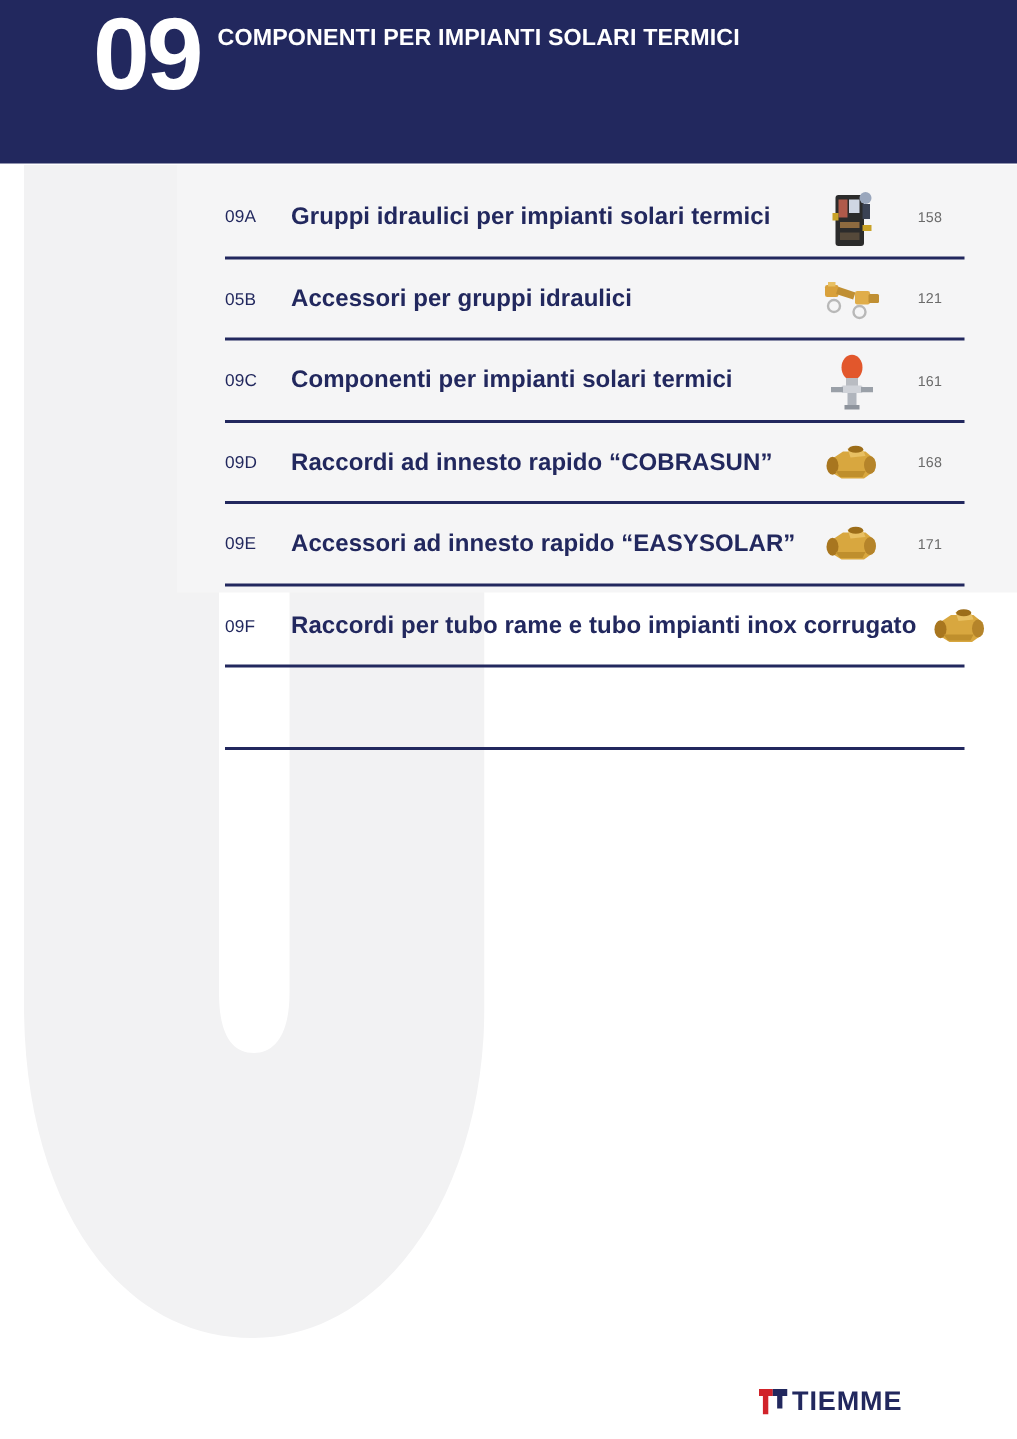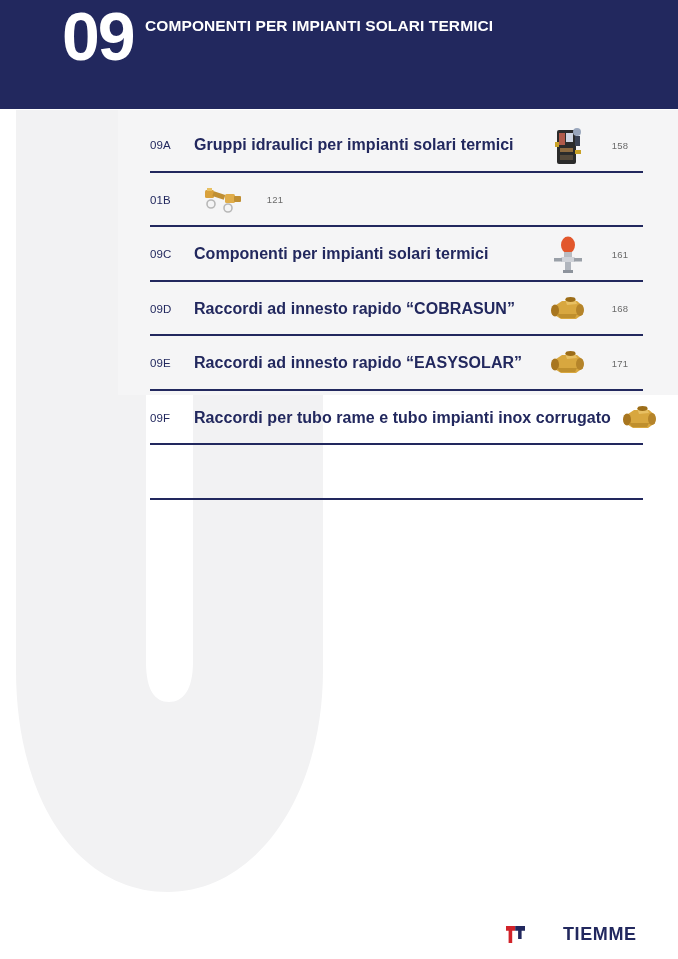--- a/index.html
+++ b/index.html
@@ -147,21 +147,20 @@
   }
 
   
   .footer-logo {
     position: absolute;
     left: 506px;
     top: 924px;
     display: flex;
     align-items: center;
     z-index: 6;
-    gap: 35px;
   }
   .logo-mark {
     width: 19px;
     height: 17px;
     margin-right: 3px;
   }
   .logo-mark svg { display: block; }
   .logo-text {
     font-size: 18px;
     font-weight: bold;
@@ -208,21 +207,22 @@
             <rect x="24" y="26" width="6" height="4" fill="#c9a227"></rect>
           </svg>
         </div>
         <div class="row-page">158</div>
       </div>
       <div class="row-rule"></div>
     </div>
 
     <div class="row">
       <div class="row-inner">
-        <div class="row-code">01B</div>
+        <div class="row-code">05B</div>
+        <div class="row-title">Accessori per gruppi idraulici</div>
         <div class="row-thumb">
           <svg width="44" height="30" viewBox="0 0 44 30">
             <rect x="4" y="5" width="9" height="8" rx="1.5" fill="#d9a13b"></rect>
             <rect x="12" y="8" width="12" height="5" fill="#c08f33" transform="rotate(18 18 10)"></rect>
             <rect x="24" y="9" width="10" height="9" rx="1.5" fill="#e0ad4a"></rect>
             <rect x="33" y="11" width="7" height="6" rx="1" fill="#c08f33"></rect>
             <circle cx="10" cy="19" r="4" fill="none" stroke="#b8b8b8" stroke-width="1.6"></circle>
             <circle cx="27" cy="23" r="4" fill="none" stroke="#b8b8b8" stroke-width="1.6"></circle>
             <rect x="6" y="3" width="5" height="3" fill="#e8c063"></rect>
           </svg>
@@ -267,21 +267,21 @@
           </svg>
         </div>
         <div class="row-page">168</div>
       </div>
       <div class="row-rule"></div>
     </div>
 
     <div class="row">
       <div class="row-inner">
         <div class="row-code">09E</div>
-        <div class="row-title">Raccordi ad innesto rapido “EASYSOLAR”</div>
+        <div class="row-title">Accessori ad innesto rapido “EASYSOLAR”</div>
         <div class="row-thumb">
           <svg width="42" height="30" viewBox="0 0 42 30">
             <path d="M6 13 L15 7 L30 7 L36 12 L36 20 L29 25 L14 25 L6 20 Z" fill="#d8a73f"></path>
             <ellipse cx="8" cy="16.5" rx="4" ry="6" fill="#a8761f"></ellipse>
             <ellipse cx="33" cy="16" rx="4" ry="6" fill="#b5842a"></ellipse>
             <path d="M18 5 L28 5 L30 10 L20 11 Z" fill="#e8c063"></path>
             <ellipse cx="23.5" cy="5.5" rx="5" ry="2.4" fill="#9c6d19"></ellipse>
             <path d="M10 20 L30 20 L28 24 L13 24 Z" fill="#bf8f2d"></path>
           </svg>
         </div>

